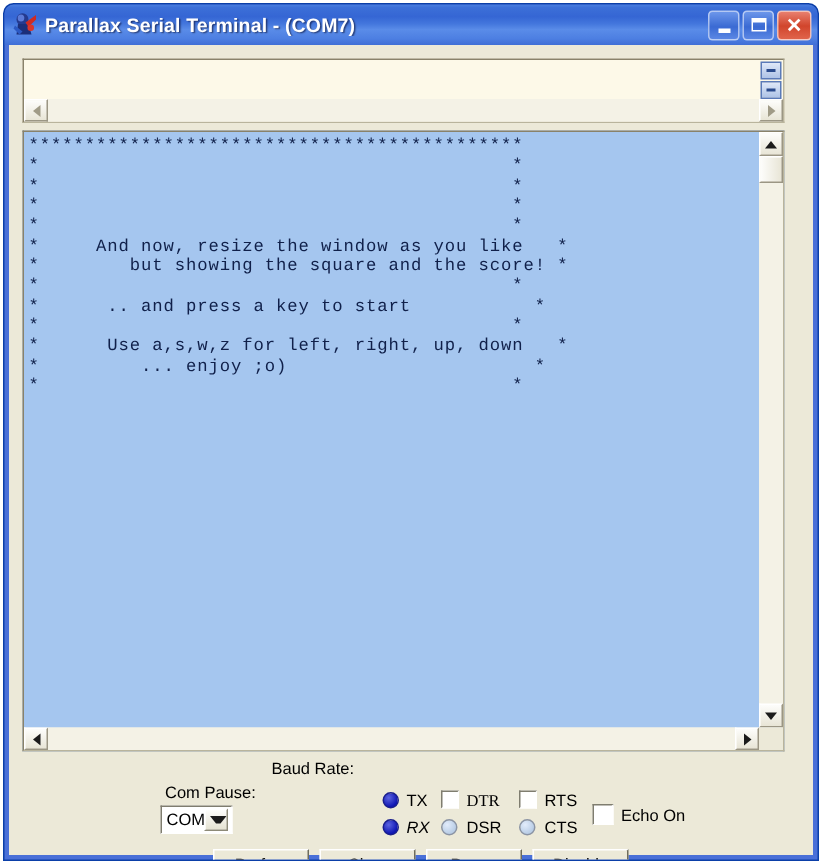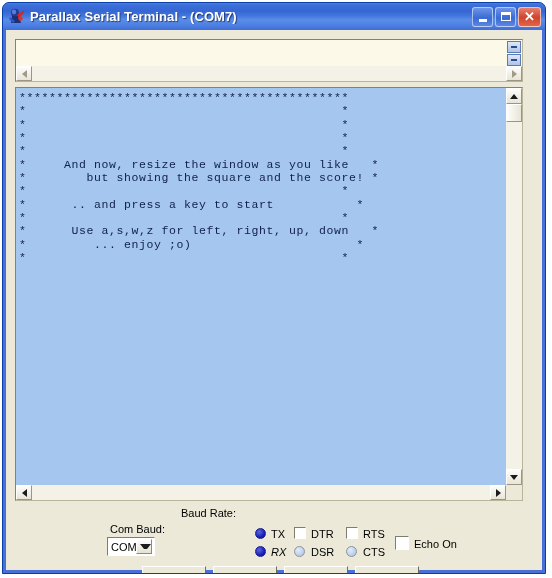--- a/index.html
+++ b/index.html
@@ -435,38 +435,38 @@
         <div class="sb-track"></div>
         <div class="sb-btn">
           <span class="arrow arr-right-k"></span>
         </div>
         <div class="rx-corner"></div>
       </div>
     </div>
 
     <div class="controls">
 
-      <div class="ctl-label" style="left:104px; top:16px;">Com Baud:</div>
+      <div class="ctl-label" style="left:104px; top:16px;">Com Pause:</div>
       <div class="combo" style="left:101px; top:30px; width:48px;text-align:center;">
         <span>COM7</span>
         <span class="cbtn">
           <span class="arrow arr-down"></span>
         </span>
       </div>
 
       <div class="ctl-label" style="left:175px; top:0;">Baud Rate:</div>
 
       <div class="led on" style="left:249px; top:21px;"></div>
       <div class="ctl-label" style="left:265px; top:21px;">TX</div>
 
       <div class="led on" style="left:249px; top:39px;"></div>
       <div class="ctl-label" style="left:265px; top:39px;font-style:italic;">RX</div>
 
       <div class="cbox" style="left:288px; top:20px;"></div>
-      <div class="ctl-label" style="left:305px; top:21px;">DTR</div>
+      <div class="ctl-label" style="left:305px; top:21px;font-family:Liberation Serif, serif;">DTR</div>
 
       <div class="led off" style="left:288px; top:39px;"></div>
       <div class="ctl-label" style="left:305px; top:39px;">DSR</div>
 
       <div class="cbox" style="left:340px; top:20px;"></div>
       <div class="ctl-label" style="left:357px; top:21px;">RTS</div>
 
       <div class="led off" style="left:340px; top:39px;"></div>
       <div class="ctl-label" style="left:357px; top:39px;">CTS</div>
 

